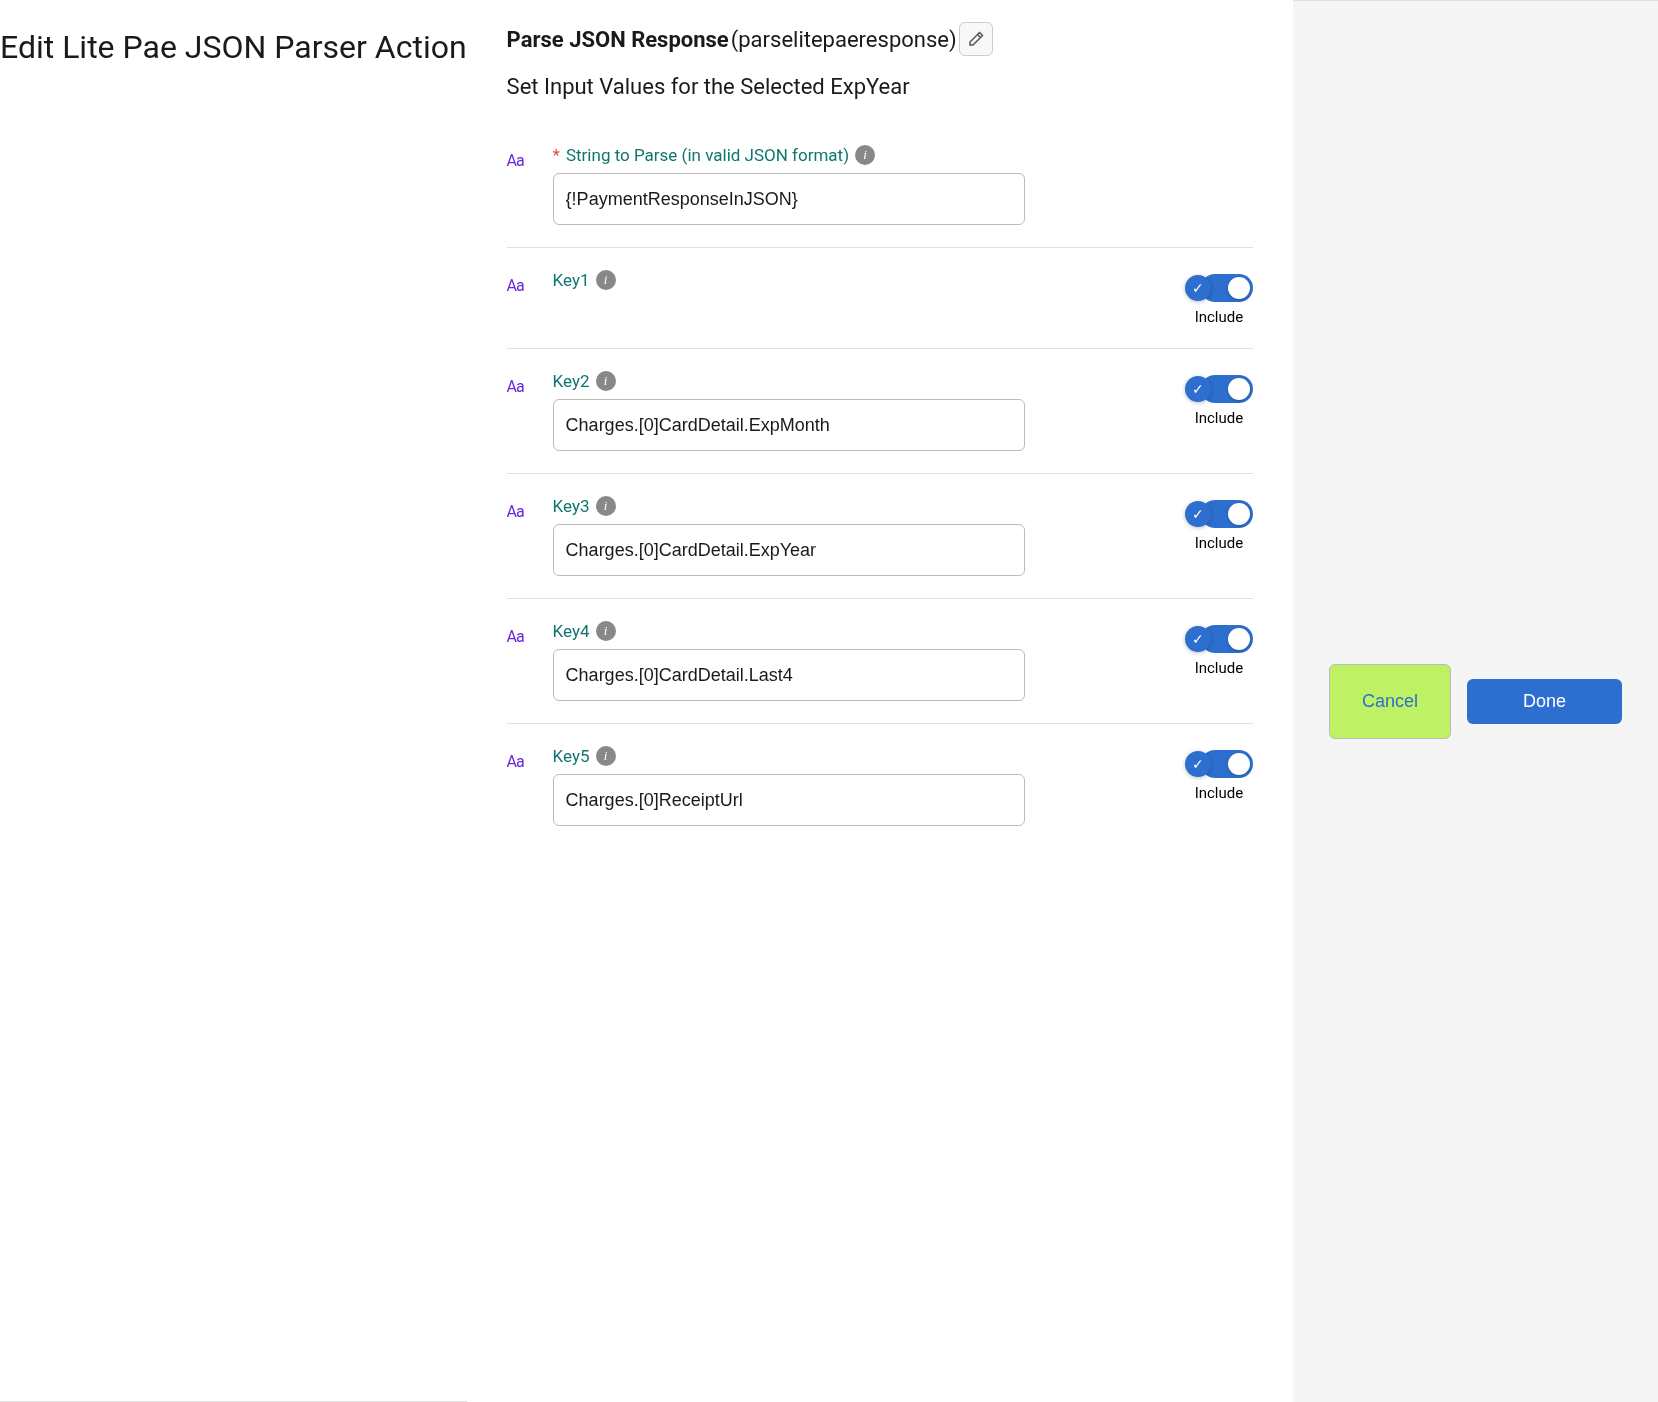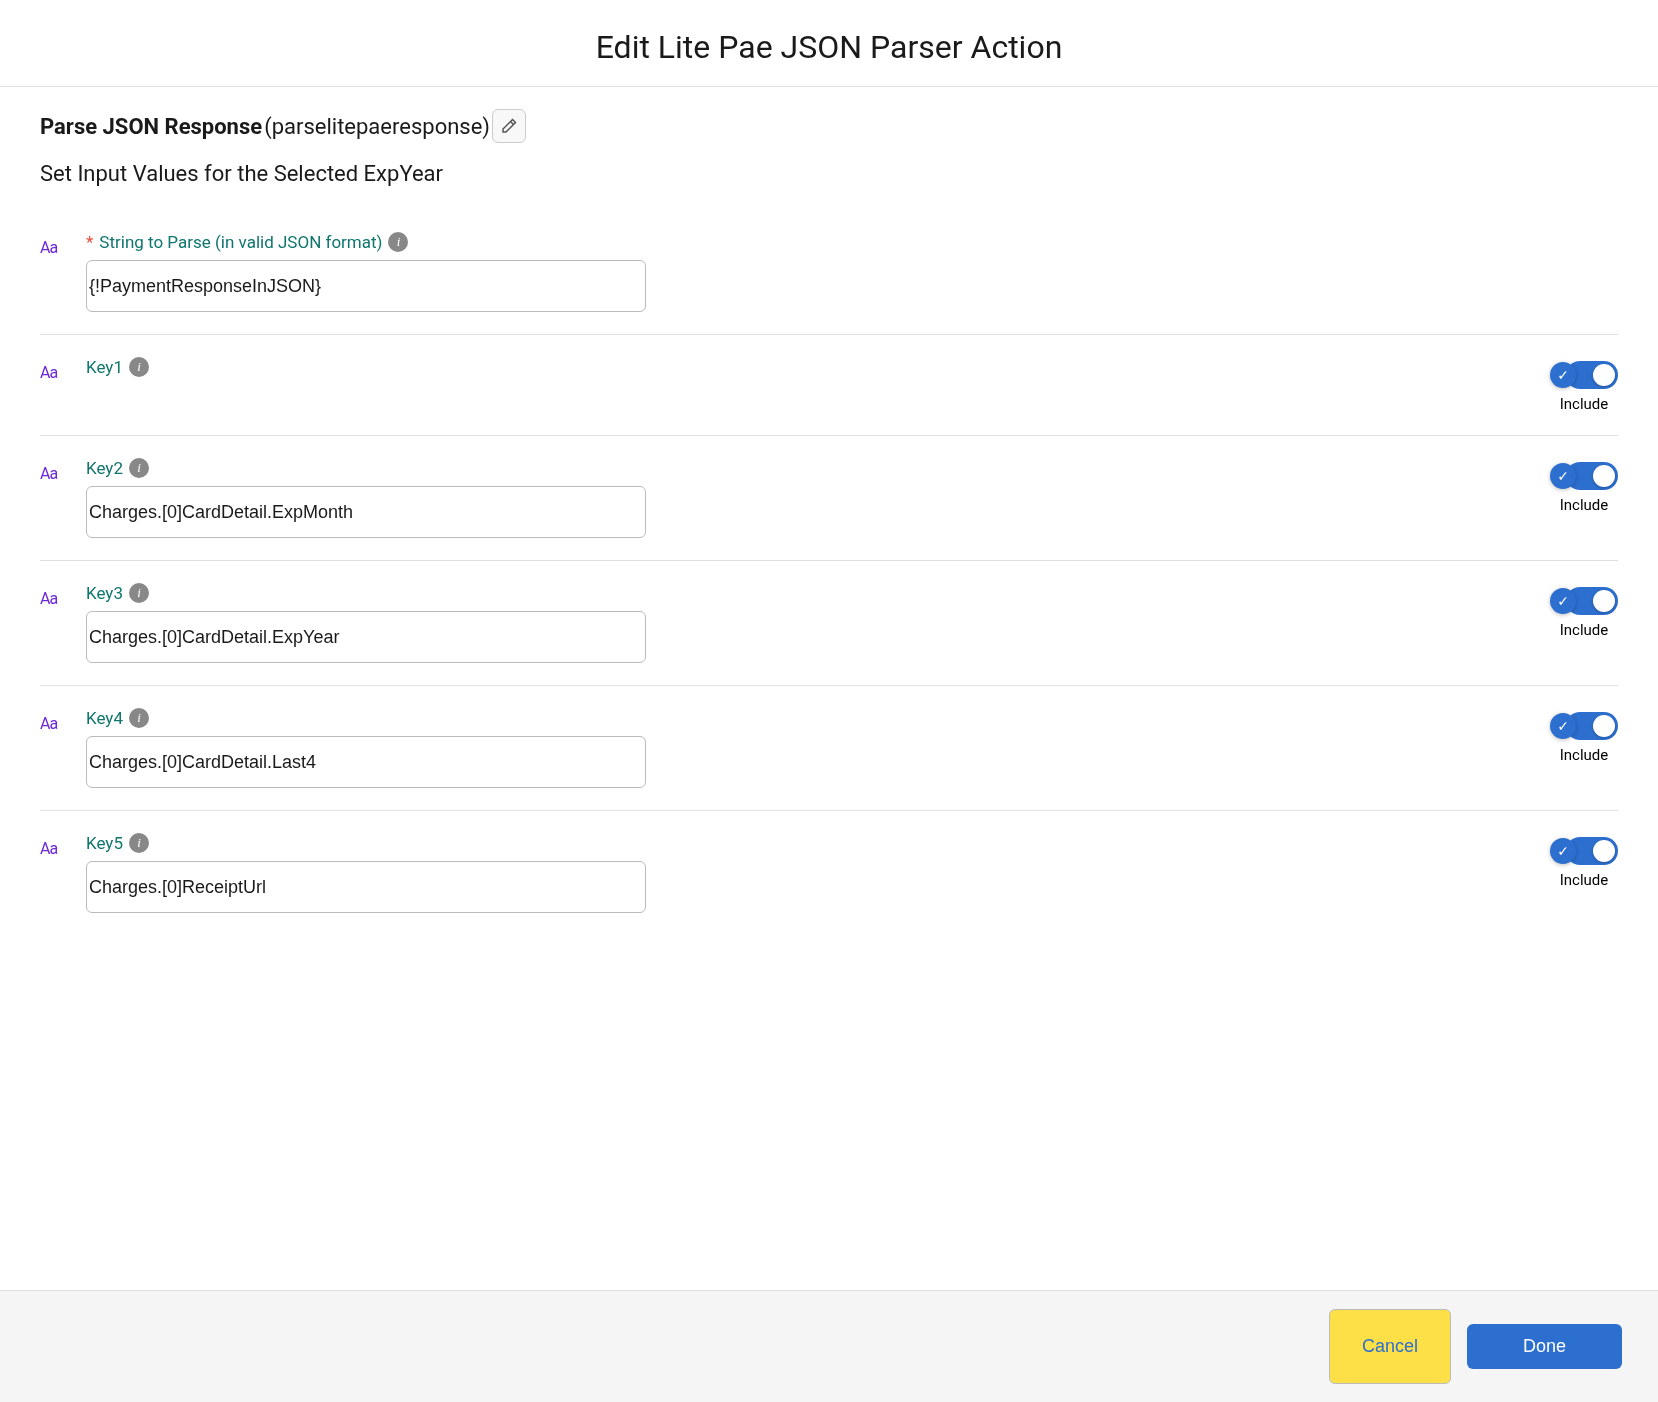--- a/index.html
+++ b/index.html
@@ -14,21 +14,21 @@
       width: 1658px;
       min-height: 1402px;
       color: #1a1a1a;
     }
 
     .page-container {
       width: 1658px;
       min-height: 1402px;
       background: #fff;
       display: flex;
-      flex-direction: column;
+      flex-direction: row;
     }
 
     .page-title {
       text-align: center;
       font-size: 32px;
       font-weight: 400;
       padding: 28px 0 20px 0;
       color: #1a1a1a;
       border-bottom: 1px solid #e0e0e0;
     }
@@ -144,25 +144,25 @@
       display: flex;
       align-items: center;
       justify-content: center;
       cursor: pointer;
       font-style: italic;
       font-family: Georgia, serif;
       flex-shrink: 0;
     }
 
     .field-input {
-      width: 560px;
+      width: 472px;
       height: 52px;
       border: 1.5px solid #bbb;
       border-radius: 6px;
-      padding: 0 2px;
+      padding: 0 12px;
       font-size: 18px;
       color: #1a1a1a;
       background: #fff;
       outline: none;
     }
 
     .toggle-section {
       display: flex;
       flex-direction: column;
       align-items: center;
@@ -185,21 +185,21 @@
       border-top: 1px solid #e0e0e0;
       background: #f5f5f5;
       gap: 16px;
     }
 
     .btn-cancel {
       padding: 26px 32px;
       font-size: 18px;
       border: 1.5px solid #bbb;
       border-radius: 6px;
-      background: #fde047;
+      background: #bef264;
       color: #2d6fcf;
       cursor: pointer;
       font-weight: 400;
     }
 
     .btn-done {
       padding: 12px 56px;
       font-size: 18px;
       border: none;
       border-radius: 6px;

